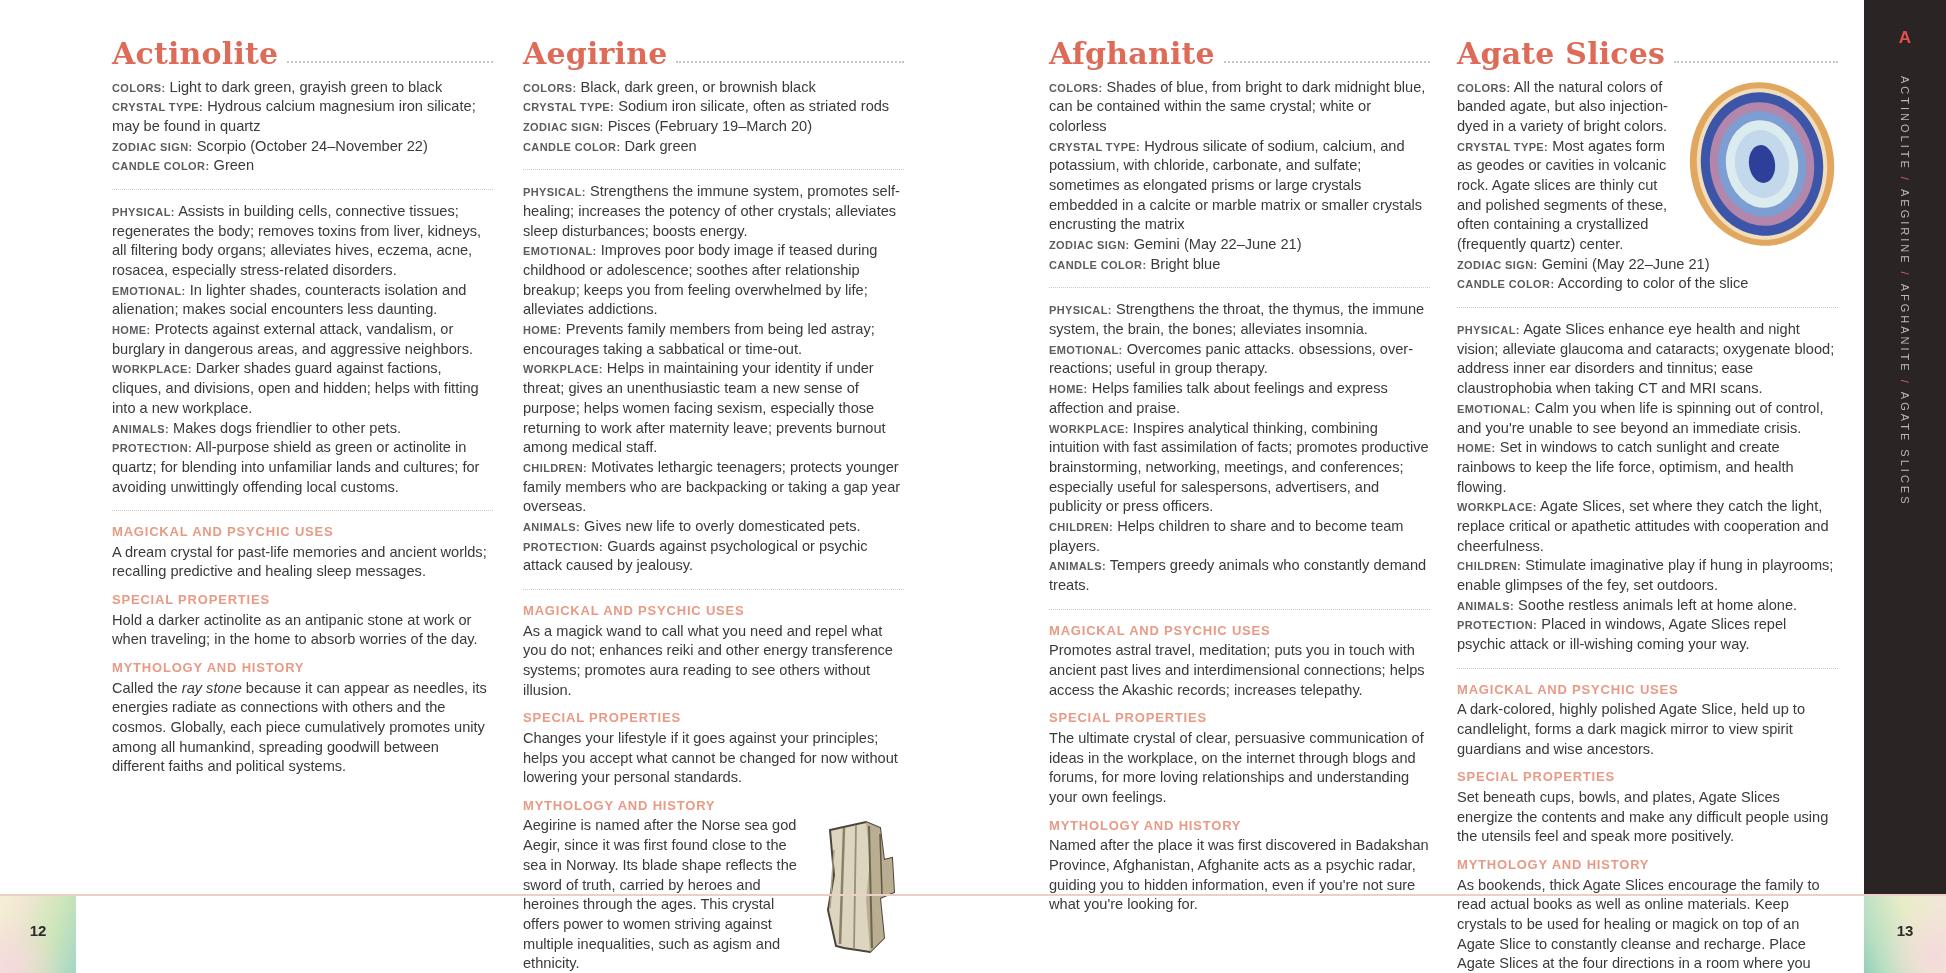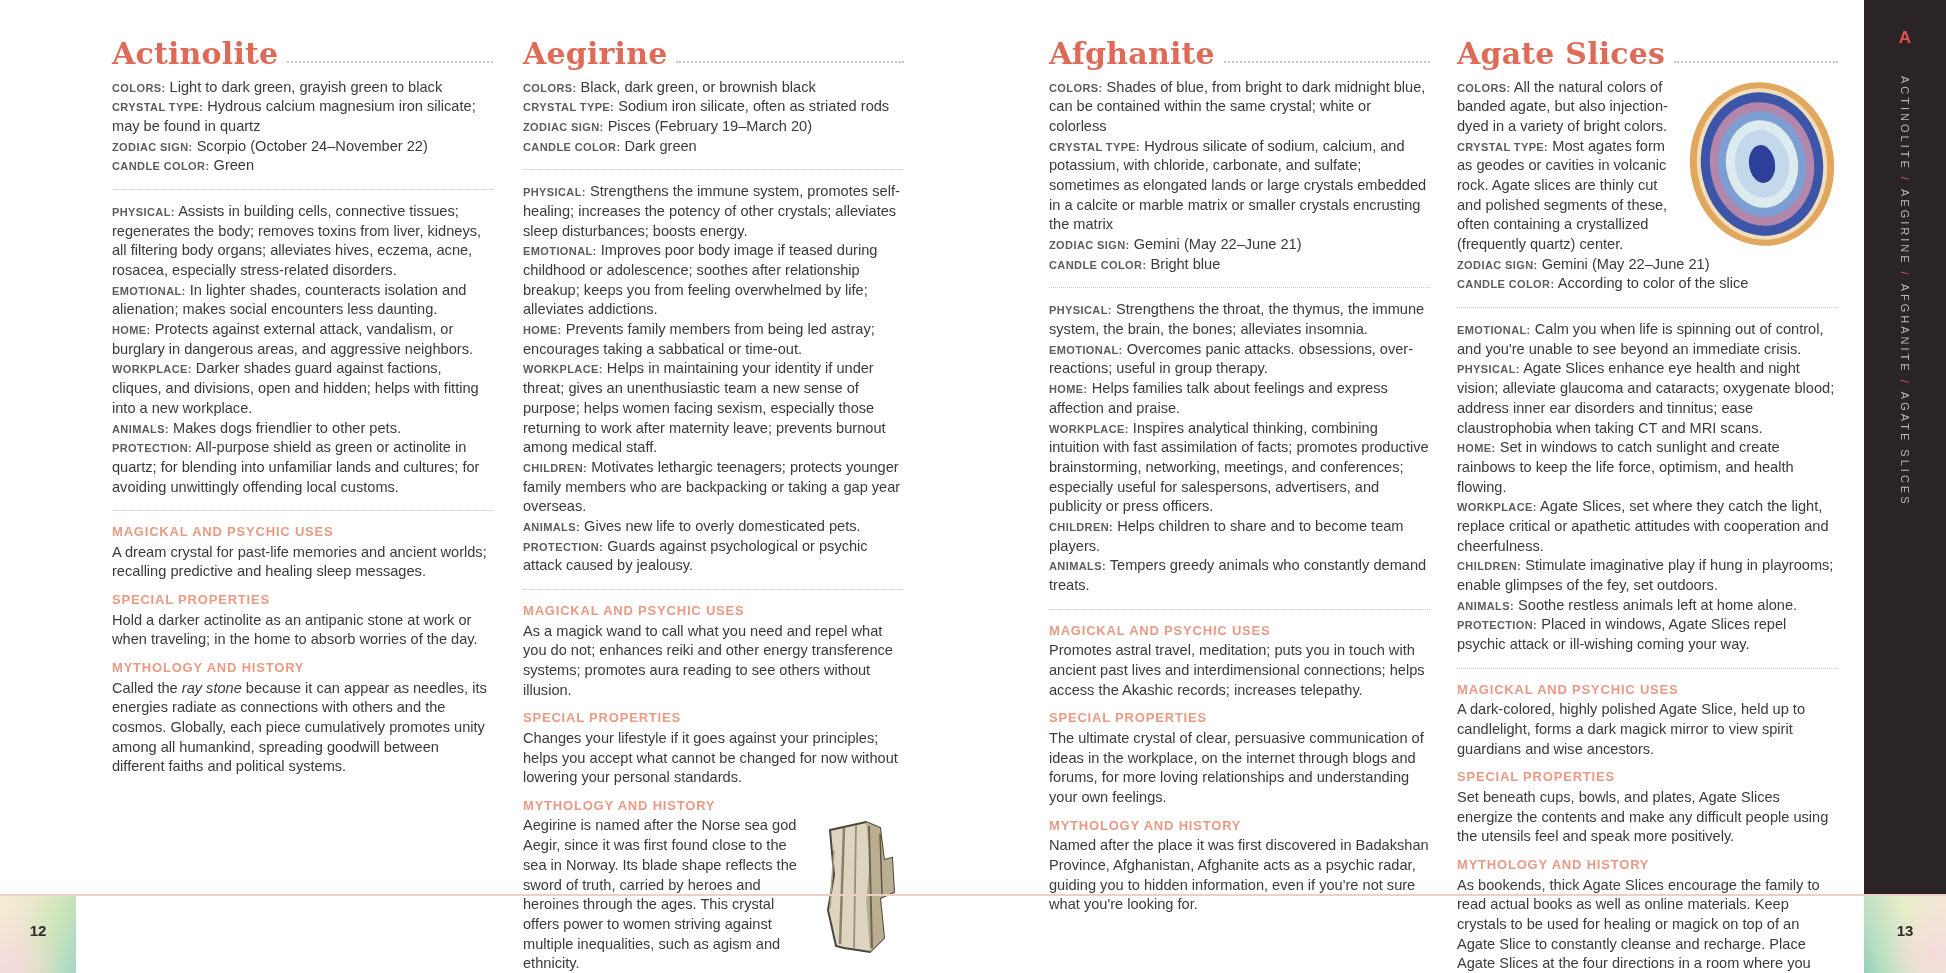--- a/index.html
+++ b/index.html
@@ -206,21 +206,21 @@
   <p class="sec-body">Aegirine is named after the Norse sea god Aegir, since it was first found close to the sea in Norway. Its blade shape reflects the sword of truth, carried by heroes and heroines through the ages. This crystal offers power to women striving against multiple inequalities, such as agism and ethnicity.</p>
 </section>
 
 <section class="col col-3">
   <h2 class="title-row">
       <span>Afghanite</span>
       <span class="dots"></span>
     </h2>
   <div>
     <p class="field"><span class="label">COLORS:</span> <span>Shades of blue, from bright to dark midnight blue, can be contained within the same crystal; white or colorless</span></p>
-    <p class="field"><span class="label">CRYSTAL TYPE:</span> <span>Hydrous silicate of sodium, calcium, and potassium, with chloride, carbonate, and sulfate; sometimes as elongated lands or large crystals embedded in a calcite or marble matrix or smaller crystals encrusting the matrix</span></p>
+    <p class="field"><span class="label">CRYSTAL TYPE:</span> <span>Hydrous silicate of sodium, calcium, and potassium, with chloride, carbonate, and sulfate; sometimes as elongated prisms or large crystals embedded in a calcite or marble matrix or smaller crystals encrusting the matrix</span></p>
     <p class="field"><span class="label">ZODIAC SIGN:</span> <span>Gemini (May 22–June 21)</span></p>
     <p class="field"><span class="label">CANDLE COLOR:</span> <span>Bright blue</span></p>
   </div>
   <div class="rule"></div>
   <div>
     <p class="field"><span class="label">PHYSICAL:</span> <span>Strengthens the throat, the thymus, the immune system, the brain, the bones; alleviates insomnia.</span></p>
     <p class="field"><span class="label">EMOTIONAL:</span> <span>Overcomes panic attacks. obsessions, over-reactions; useful in group therapy.</span></p>
     <p class="field"><span class="label">HOME:</span> <span>Helps families talk about feelings and express affection and praise.</span></p>
     <p class="field"><span class="label">WORKPLACE:</span> <span>Inspires analytical thinking, combining intuition with fast assimilation of facts; promotes productive brainstorming, networking, meetings, and conferences; especially useful for salespersons, advertisers, and publicity or press officers.</span></p>
     <p class="field"><span class="label">CHILDREN:</span> <span>Helps children to share and to become team players.</span></p>
@@ -255,22 +255,22 @@
         </g>
       </svg>
     </div>
     <p class="field"><span class="label">COLORS:</span> <span>All the natural colors of banded agate, but also injection-dyed in a variety of bright colors.</span></p>
     <p class="field"><span class="label">CRYSTAL TYPE:</span> <span>Most agates form as geodes or cavities in volcanic rock. Agate slices are thinly cut and polished segments of these, often containing a crystallized (frequently quartz) center.</span></p>
     <p class="field"><span class="label">ZODIAC SIGN:</span> <span>Gemini (May 22–June 21)</span></p>
     <p class="field"><span class="label">CANDLE COLOR:</span> <span>According to color of the slice</span></p>
   </div>
   <div class="rule" style="clear:both"></div>
   <div>
+    <p class="field"><span class="label">PHYSICAL:</span> <span>Agate Slices enhance eye health and night vision; alleviate glaucoma and cataracts; oxygenate blood; address inner ear disorders and tinnitus; ease claustrophobia when taking CT and MRI scans.</span></p>
     <p class="field"><span class="label">EMOTIONAL:</span> <span>Calm you when life is spinning out of control, and you're unable to see beyond an immediate crisis.</span></p>
-    <p class="field"><span class="label">PHYSICAL:</span> <span>Agate Slices enhance eye health and night vision; alleviate glaucoma and cataracts; oxygenate blood; address inner ear disorders and tinnitus; ease claustrophobia when taking CT and MRI scans.</span></p>
     <p class="field"><span class="label">HOME:</span> <span>Set in windows to catch sunlight and create rainbows to keep the life force, optimism, and health flowing.</span></p>
     <p class="field"><span class="label">WORKPLACE:</span> <span>Agate Slices, set where they catch the light, replace critical or apathetic attitudes with cooperation and cheerfulness.</span></p>
     <p class="field"><span class="label">CHILDREN:</span> <span>Stimulate imaginative play if hung in playrooms; enable glimpses of the fey, set outdoors.</span></p>
     <p class="field"><span class="label">ANIMALS:</span> <span>Soothe restless animals left at home alone.</span></p>
     <p class="field"><span class="label">PROTECTION:</span> <span>Placed in windows, Agate Slices repel psychic attack or ill-wishing coming your way.</span></p>
   </div>
   <div class="rule"></div>
   <h3 class="sec">MAGICKAL AND PSYCHIC USES</h3>
   <p class="sec-body">A dark-colored, highly polished Agate Slice, held up to candlelight, forms a dark magick mirror to view spirit guardians and wise ancestors.</p>
   <h3 class="sec">SPECIAL PROPERTIES</h3>

